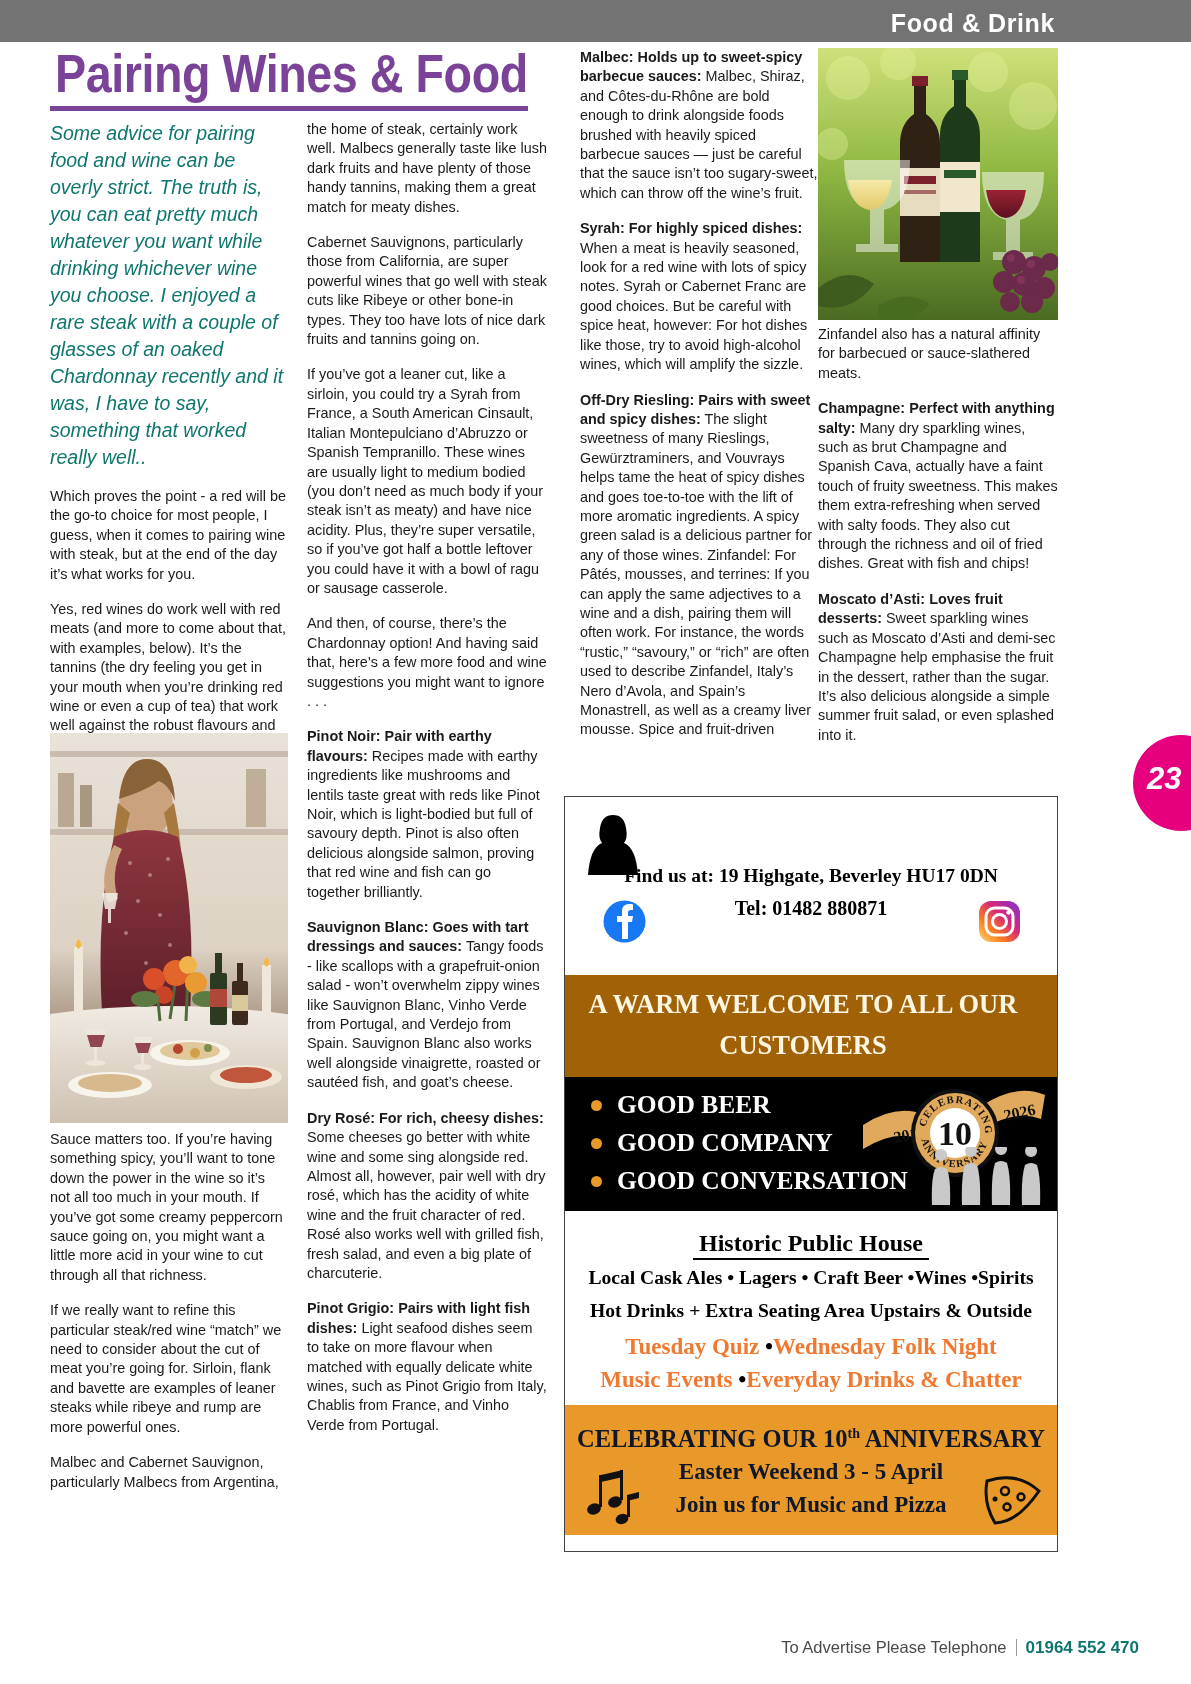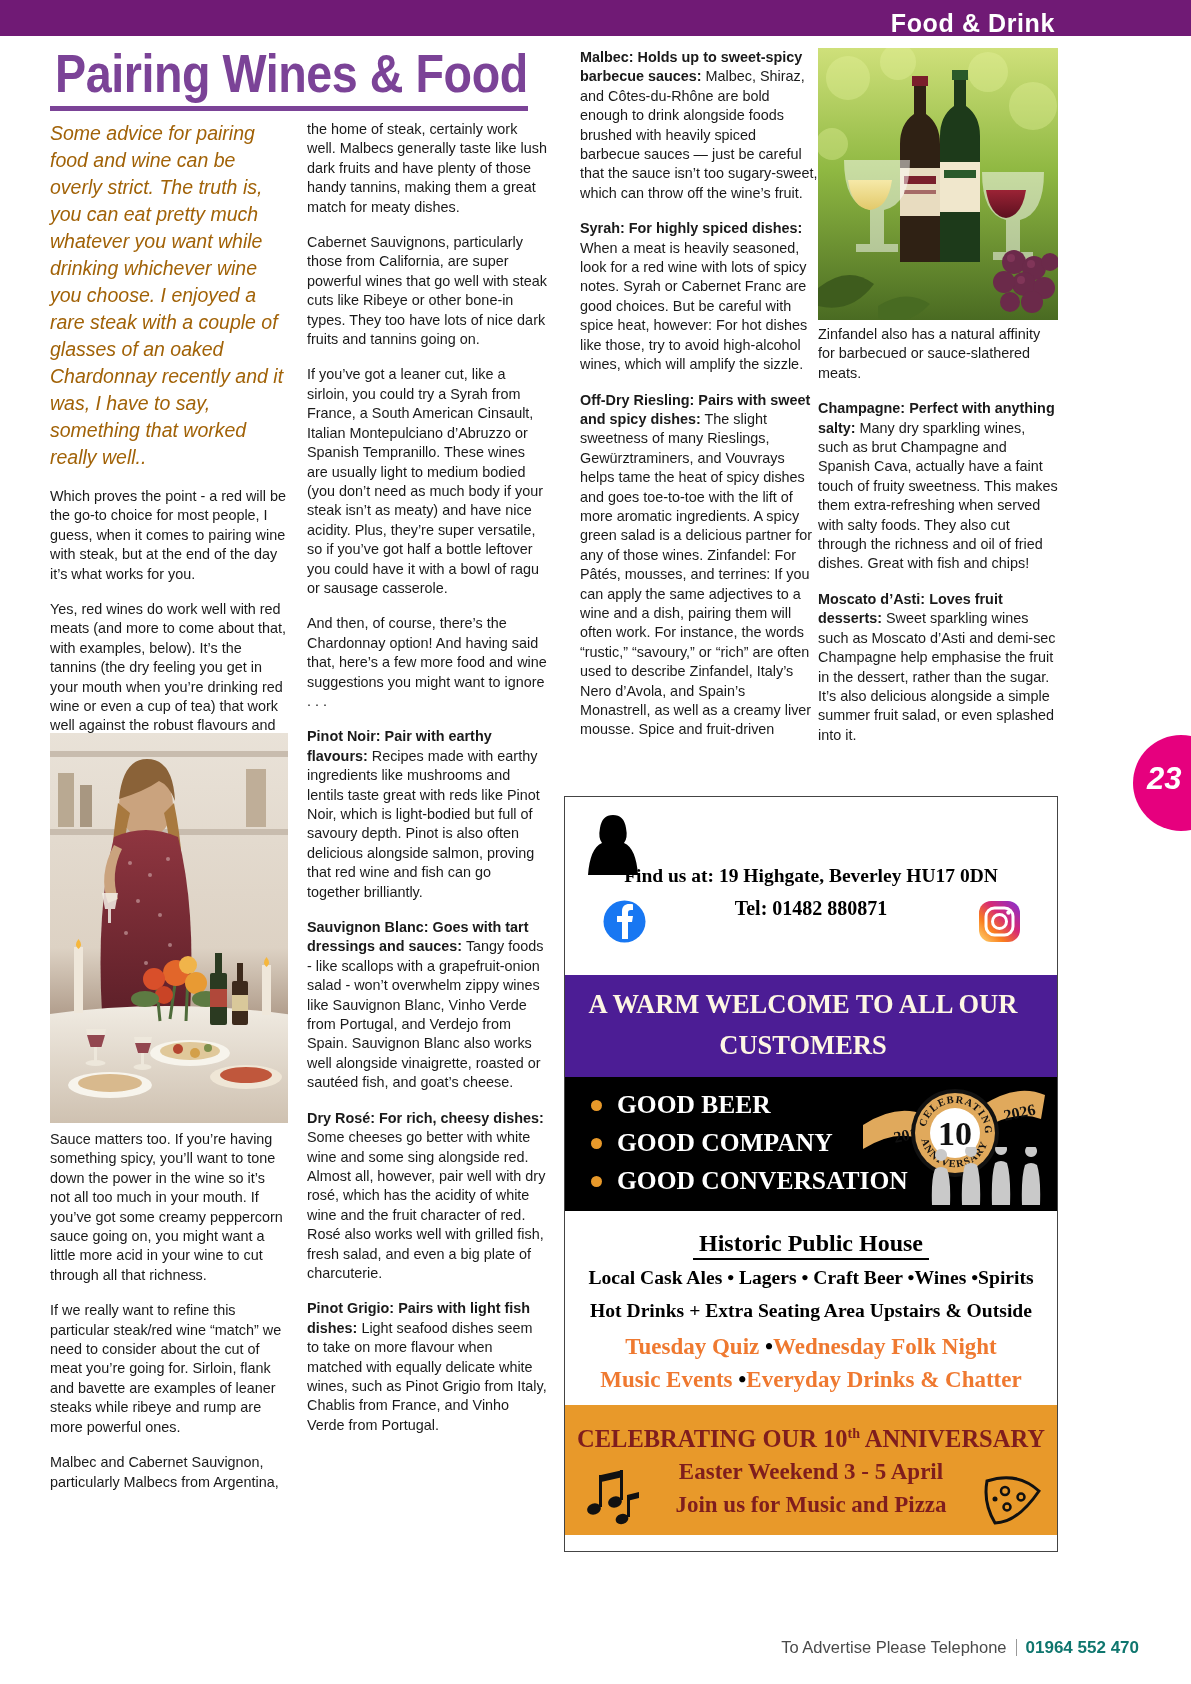--- a/index.html
+++ b/index.html
@@ -3,22 +3,22 @@
 <meta charset="utf-8">
 <style>
   html,body{margin:0;padding:0;}
   body{
     width:1191px;height:1684px;background:#ffffff;
     font-family:"Liberation Sans",sans-serif;
     position:relative;overflow:hidden;
   }
   
   .topbar{
-    position:absolute;left:0;top:0;width:1191px;height:36px;
-    background:#701a75;
+    position:absolute;left:0;top:0;width:1191px;height:42px;
+    background:#737373;
   }
   .topbar-title{
     position:absolute;right:136px;top:9px;
     color:#ffffff;font-size:25px;font-weight:bold;letter-spacing:.6px;
     font-family:"Liberation Sans",sans-serif;
   }
   
   .page-title{
     position:absolute;left:55px;top:44px;width:480px;
     color:#7b4397;font-size:53px;line-height:60px;font-weight:bold;
@@ -27,21 +27,21 @@
     letter-spacing:-.5px;white-space:nowrap;
   }
   .title-rule{
     position:absolute;left:50px;top:106px;width:478px;height:5px;background:#7b4397;
   }
   
   .col{position:absolute;font-size:14.4px;line-height:19.4px;color:#1a1a1a;
        font-family:"Liberation Sans",sans-serif;text-align:left;}
   .col p{margin:0 0 16px 0;}
   .col p:last-child{margin-bottom:0;}
-  .lead{font-style:italic;font-size:19.5px;line-height:27px;color:#a16207;}
+  .lead{font-style:italic;font-size:19.5px;line-height:27px;color:#0f766e;}
   b,.bd{font-weight:bold;}
 
   #col1{left:50px;top:120px;width:238px;}
   #col2{left:307px;top:120px;width:240px;}
   #col3{left:580px;top:48px;width:238px;}
   #col4{left:818px;top:325px;width:240px;}
 
   
   .photo-top{
     position:absolute;left:818px;top:48px;width:240px;height:272px;
@@ -82,21 +82,21 @@
     font-size:20px;font-weight:bold;color:#000;
   }
   .ad-web{
     position:absolute;left:0;top:132px;width:100%;text-align:center;
     font-size:20px;font-weight:bold;color:#000;
   }
   .fb-icon{position:absolute;left:38px;top:103px;width:43px;height:43px;}
   .ig-icon{position:absolute;right:36px;top:103px;width:43px;height:43px;}
 
   .ad-welcome{
-    background:#4c1d95;color:#fdf6e3;text-align:center;
+    background:#a16207;color:#fdf6e3;text-align:center;
     font-size:26.5px;font-weight:bold;line-height:41px;padding:9px 16px 11px 0;
     font-family:"Liberation Serif",serif;
   }
   .ad-goods{
     background:#000;position:relative;padding:9px 0 11px 26px;
   }
   .good-line{
     color:#fff;font-size:25.5px;font-weight:bold;line-height:38px;
     position:relative;padding-left:26px;font-family:"Liberation Serif",serif;
   }
@@ -117,21 +117,21 @@
     line-height:29px;padding:4px 6px 0;font-family:"Liberation Serif",serif;
     white-space:nowrap;
   }
   .ad-events{
     text-align:center;font-size:23px;font-weight:bold;color:#ef7930;
     line-height:33px;padding:5px 4px 9px;font-family:"Liberation Serif",serif;
     white-space:nowrap;
   }
   .ad-events .dot{color:#000;}
   .ad-celebrate{
-    background:#e8992a;color:#7f1d1d;text-align:center;position:relative;
+    background:#e8992a;color:#0f172a;text-align:center;position:relative;
     padding:12px 0 14px;font-family:"Liberation Serif",serif;
   }
   .cel-1{font-size:24.5px;font-weight:bold;line-height:33px;}
   .cel-1 sup{font-size:14px;}
   .cel-2{font-size:23px;font-weight:bold;line-height:33px;}
   .cel-3{font-size:23px;font-weight:bold;line-height:33px;}
   .music-icon{position:absolute;left:16px;bottom:6px;width:62px;height:62px;}
   .pizza-icon{position:absolute;right:14px;bottom:10px;width:62px;height:54px;}
 
   

